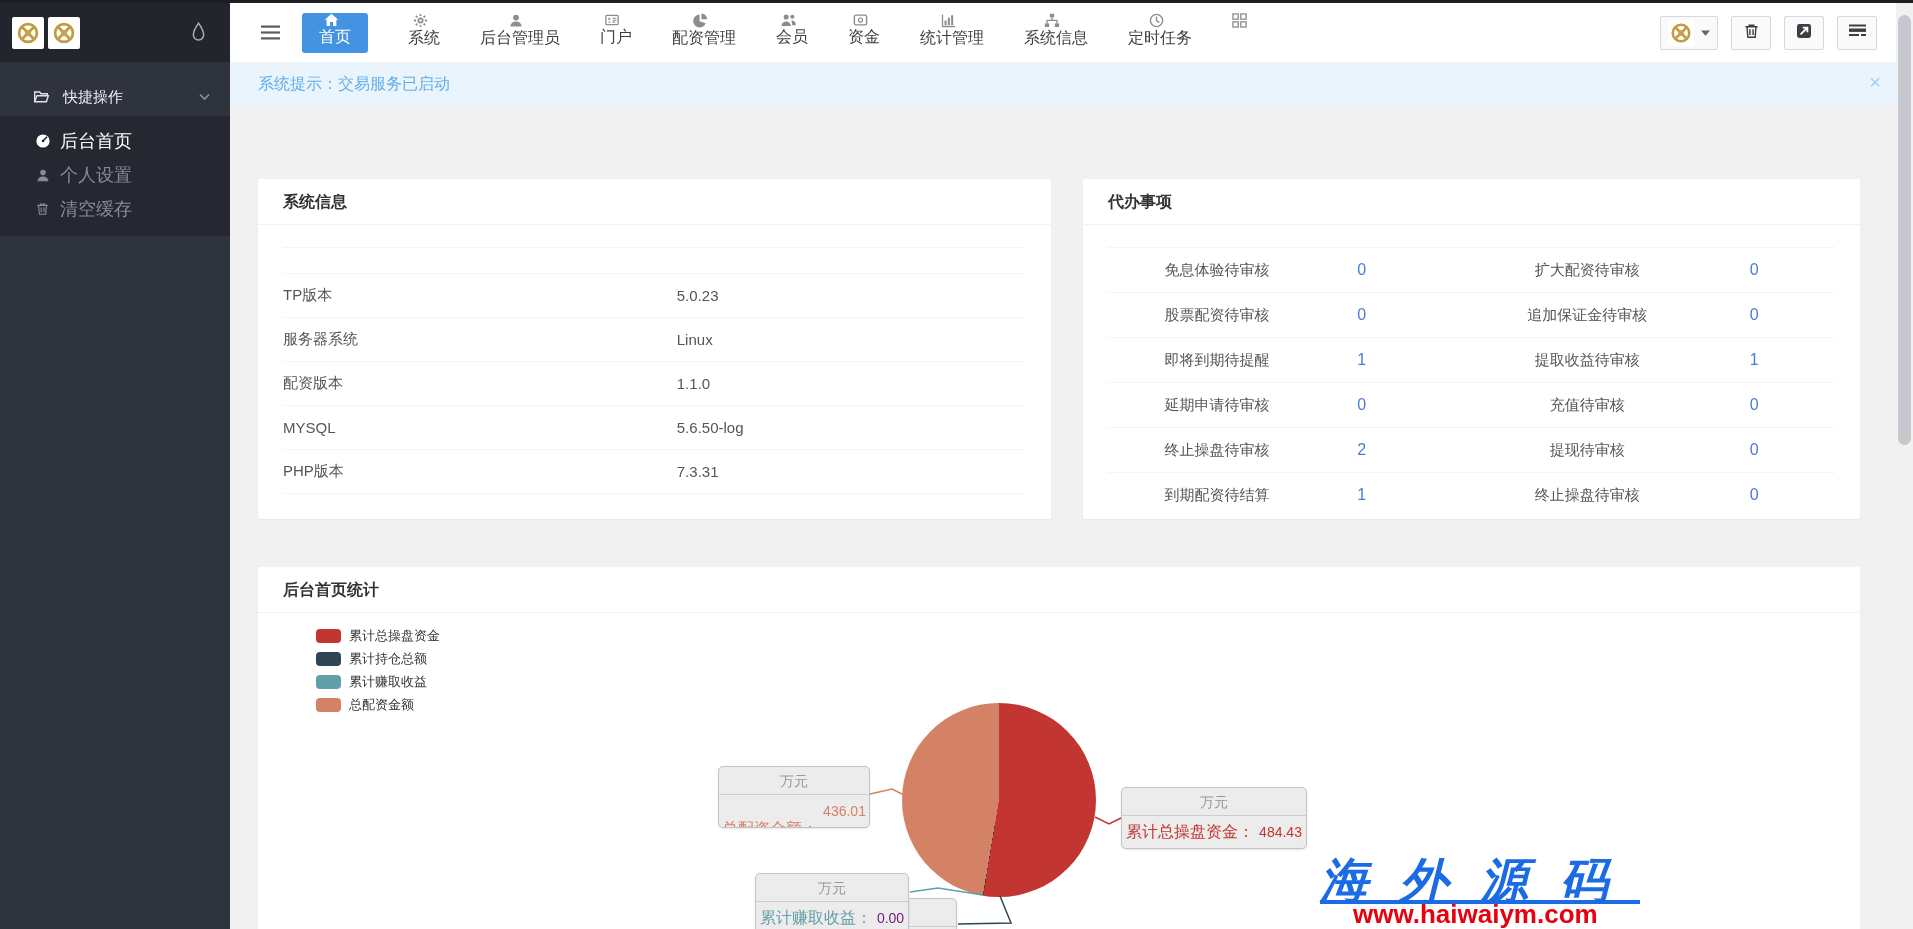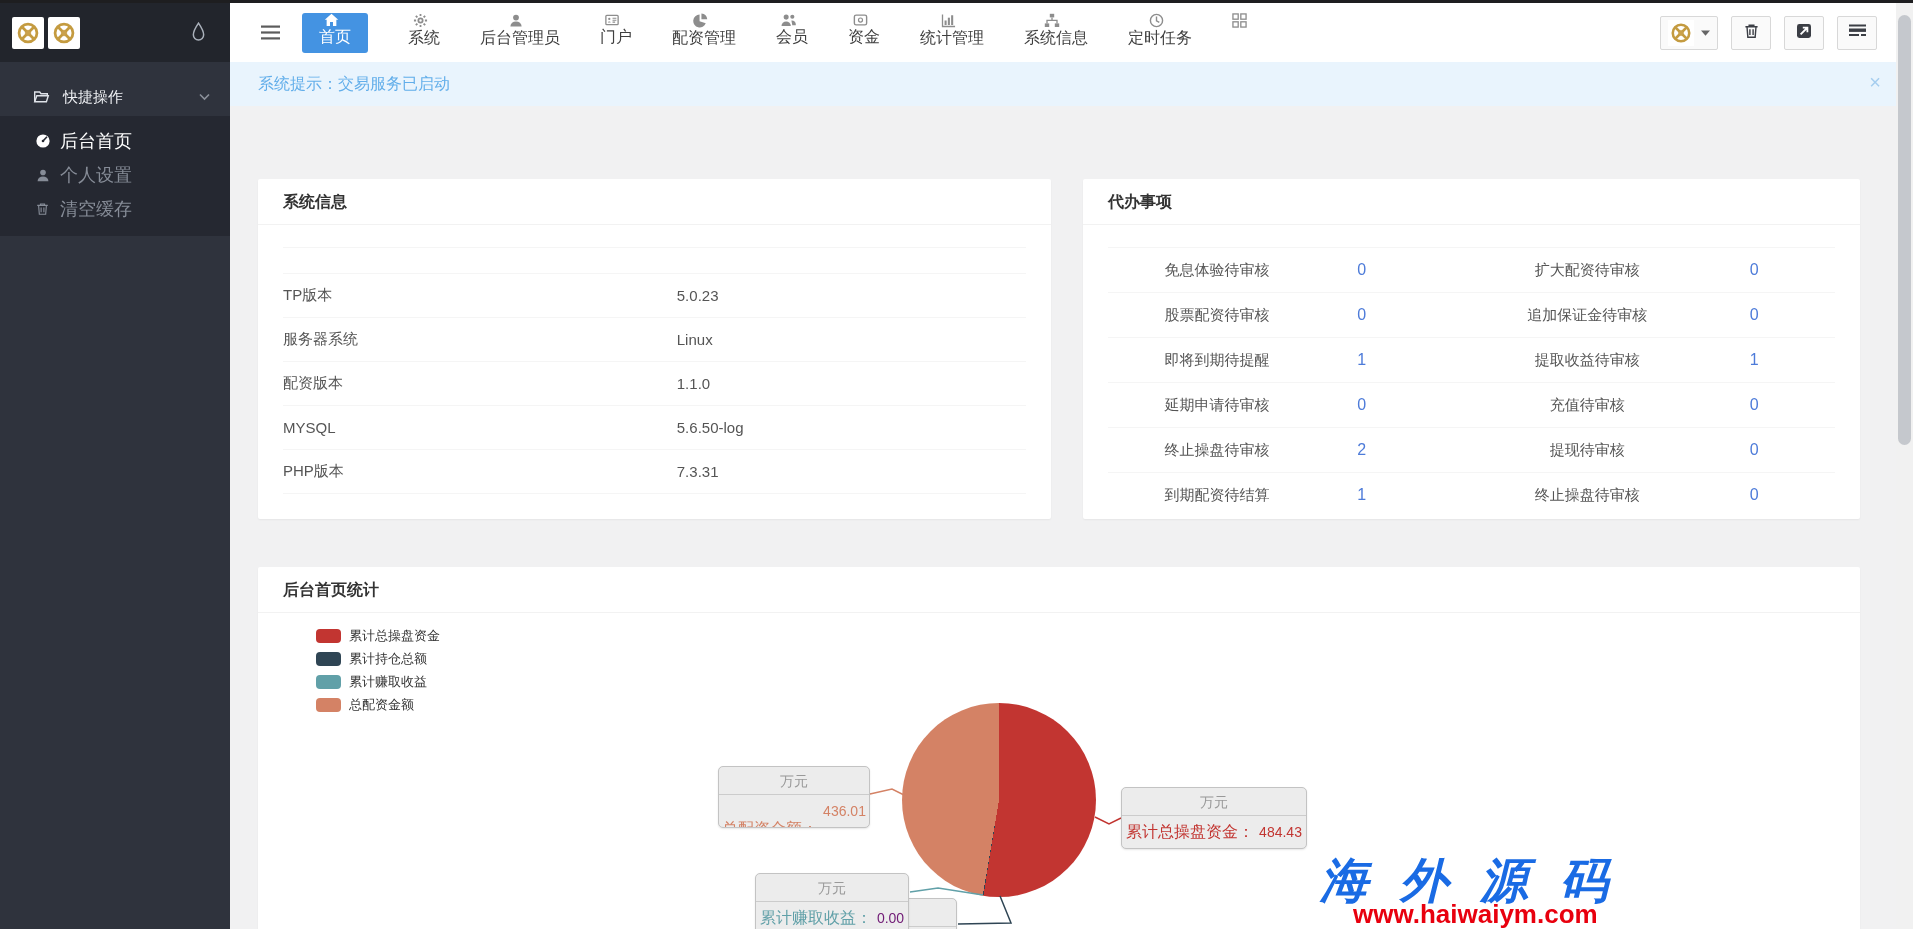--- a/index.html
+++ b/index.html
@@ -68,21 +68,21 @@
   .pie { position:absolute; left:644px; top:136px; width:194px; height:194px; border-radius:50%; cursor:pointer; }
   .connectors { position:absolute; left:0; top:0; pointer-events:none; }
   .callout { position:absolute; background:#ececec; border:1px solid #c3c3c3; border-radius:5px; overflow:hidden; box-shadow:0 1px 2px rgba(0,0,0,0.10); }
   .callout .ct { height:28px; line-height:28px; text-align:center; font-size:14px; color:#999; border-bottom:1px solid #ccc; }
   .callout .cv { height:32px; display:flex; align-items:center; justify-content:center; font-size:16px; white-space:nowrap; padding:0 8px; }
   .callout .num { font-size:14px; margin-left:5px; }
   .co-salmon { left:460px; top:199px; width:152px; }
   .co-red    { left:863px; top:220px; width:186px; }
   .co-teal   { left:497px; top:306px; width:154px; z-index:3; }
   .co-dark   { left:541px; top:331px; width:158px; z-index:2; }
-  .wm1 { position:absolute; left:1062px; top:282px; font-family:"DejaVu Serif","Liberation Serif",serif; font-style:italic; font-weight:bold; font-size:48px; letter-spacing:32px; color:#1a6be4; white-space:nowrap; }
+  .wm1 { position:absolute; left:1062px; top:282px; font-family:"DejaVu Serif","Liberation Serif",serif; font-style:italic; font-weight:bold; font-size:48px; letter-spacing:32px; color:#1a6be4; white-space:nowrap;text-decoration:underline; }
   .wm2 { position:absolute; left:1095px; top:332px; font-size:26px; font-weight:bold; color:#e8000e; white-space:nowrap; }
 
   
   .scrollbar { position:absolute; right:0; top:3px; bottom:0; width:17px; background:#f1f1f1; z-index:60; }
   .sb-thumb { position:absolute; left:2px; right:2px; top:12px; height:430px; background:#c5c8cd; border-radius:7px; cursor:pointer; }
 </style>
 </head>
 <body>
 
 <div class="topstrip"></div>

